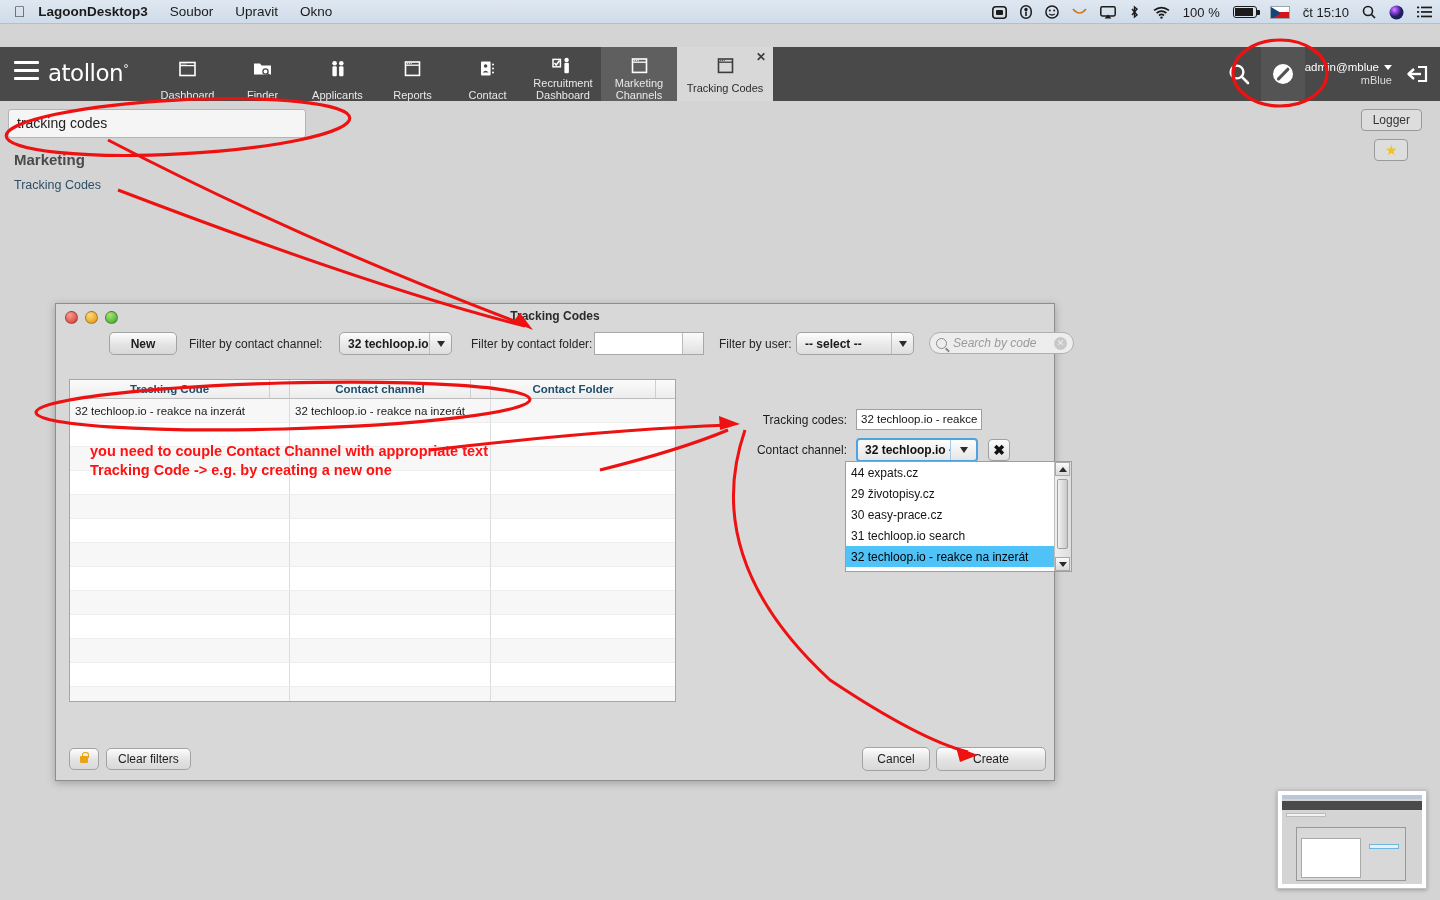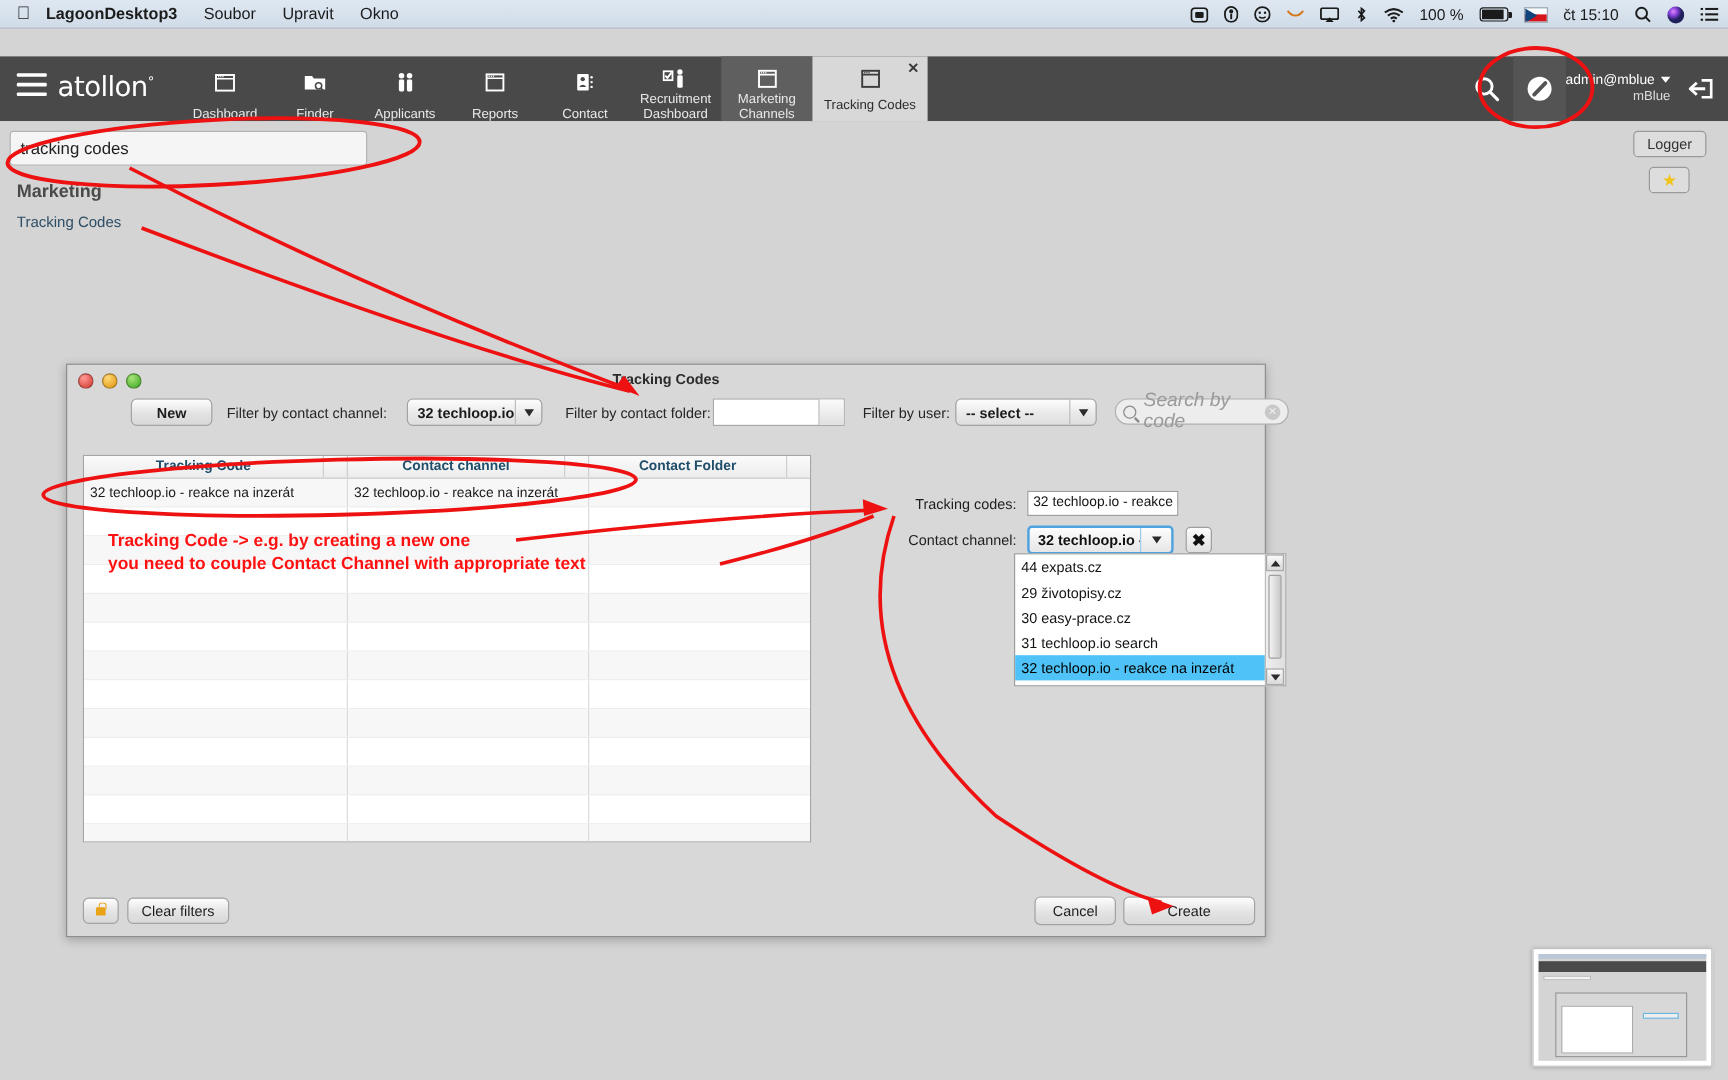--- a/index.html
+++ b/index.html
@@ -161,21 +161,21 @@
   .tri-dn { width:0;height:0;border-left:4.5px solid transparent;border-right:4.5px solid transparent;border-top:6px solid #2b2b2b; }
   .txtfield {
     position:absolute; background:#fff; border:1px solid #a8a8a8; height:23px;
   }
   .txtfield .spin { position:absolute; right:0; top:0; bottom:0; width:21px;
     background: linear-gradient(to bottom,#fbfbfb,#e0e0e0); border-left:1px solid #bbb; }
   .searchpill {
     position:absolute; border:1px solid #b0b0b0; border-radius:12px; height:22px;
     background:#ededed; display:flex; align-items:center; padding:0 6px; gap:6px;
   }
-  .searchpill .ph { font-size:16px; color:#9a9a9a; font-style:italic; flex:1; }
+  .searchpill .ph { font-size:12px; color:#9a9a9a; font-style:italic; flex:1; }
   .mag {
     width:11px; height:11px; border:1.8px solid #8a8a8a; border-radius:50%;
     position:relative; display:inline-block;
   }
   .mag::after { content:''; position:absolute; right:-4px; bottom:-3px; width:5px; height:1.8px; background:#8a8a8a; transform:rotate(45deg); }
   .clearx {
     width:13px;height:13px;border-radius:50%;background:#c8c8c8;color:#efefef;font-size:9px;
     display:flex;align-items:center;justify-content:center; cursor:pointer;
   }
 
@@ -721,22 +721,22 @@
     <polygon points="533,330 513,322 520,313" fill="#ee1111"></polygon>
     <path d="M118 190 Q380 290 525 326" fill="none" stroke="#ee1111" stroke-width="3"></path>
     <path d="M430 450 Q600 430 730 425" fill="none" stroke="#ee1111" stroke-width="3"></path>
     <polygon points="740,424 719,416 720,430" fill="#ee1111"></polygon>
     <path d="M600 470 Q680 450 728 430" fill="none" stroke="#ee1111" stroke-width="3"></path>
     <path d="M745 430 Q700 560 830 680 Q920 740 968 752" fill="none" stroke="#ee1111" stroke-width="3"></path>
     <polygon points="978,755 956,747 960,762" fill="#ee1111"></polygon>
   </svg>
 
   <div class="annotext" style="left:90px; top:442px;">
+    <div>you need to couple Contact Channel with appropriate text</div>
     <div>Tracking Code -&gt; e.g. by creating a new one</div>
-    <div>you need to couple Contact Channel with appropriate text</div>
   </div>
 
   <div class="thumb">
     <div class="thumb-inner">
       <div class="tb-bar"></div>
       <div class="tb-dark"></div>
       <div class="tb-field"></div>
       <div class="tb-modal">
         <div class="tb-tbl"></div>
         <div class="tb-dd"></div>

